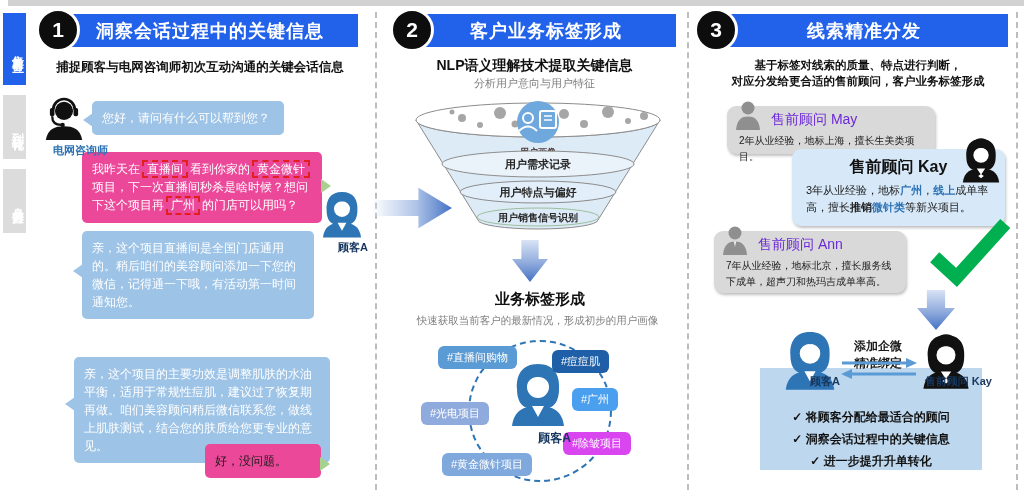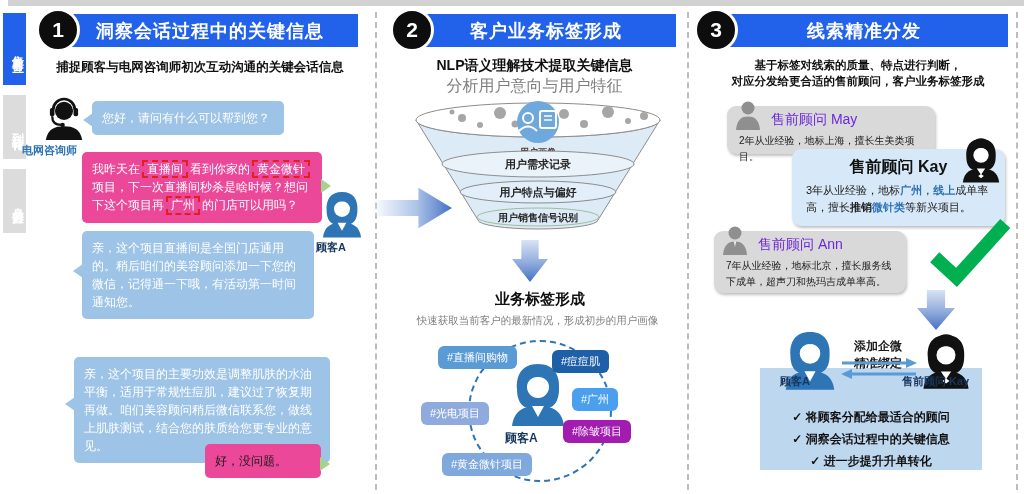--- a/index.html
+++ b/index.html
@@ -32,21 +32,21 @@
   .bubble.blue::before { content:""; position:absolute; left:-9px; top:12px;
     border-top:7px solid transparent; border-bottom:7px solid transparent; border-right:10px solid #9DC3E6; }
   .bubble.blue.mid::before { top:38%; }
   .bubble.green { background:#ec4899; }
   .bubble.green::before { content:""; position:absolute; right:-9px; top:38%;
     border-top:7px solid transparent; border-bottom:7px solid transparent; border-left:10px solid #A9D18E; }
   .bubble.dark-text { color:#1a1a1a; }
   .kw-box { border:2px dashed #E02020; padding:0 3px; margin:0 2px; display:inline-block; line-height:1.2; }
 
   .avatar { position:absolute; }
-  .actor-label { position:absolute; font-size:11px; font-weight:bold; color:#17375E; text-align:left; z-index:4; }
+  .actor-label { position:absolute; font-size:11px; font-weight:bold; color:#17375E; text-align:right; z-index:4; }
   .actor-label.blue { color:#2E74B5; }
 
   
   .block-arrow-right { position:absolute; width:80px; height:44px; z-index:3;
     clip-path:polygon(0 32%, 58% 32%, 58% 4%, 100% 50%, 58% 96%, 58% 68%, 0 68%);
     background:linear-gradient(90deg, rgba(255,255,255,0.15) 0%, #AFC4E8 55%, #4472C4 100%); }
   .block-arrow-down { position:absolute; width:36px; height:42px;
     clip-path:polygon(26% 0, 74% 0, 74% 45%, 100% 45%, 50% 100%, 0 45%, 26% 45%);
     background:linear-gradient(180deg, #D8E3F5 0%, #8FAADC 55%, #4472C4 100%); }
 
@@ -119,21 +119,21 @@
   <div class="bubble blue mid" style="left:82px; top:231px; width:232px;"><span>亲，这个项目直播间是全国门店通用的。稍后咱们的美容顾问添加一下您的微信，记得通一下哦，有活动第一时间通知您。</span></div>
 
 
   <div class="bubble blue mid" style="left:74px; top:357px; width:256px;"><span>亲，这个项目的主要功效是调整肌肤的水油平衡，适用于常规性痘肌，建议过了恢复期再做。咱们美容顾问稍后微信联系您，做线上肌肤测试，结合您的肤质给您更专业的意见。</span></div>
 
   <div class="bubble green dark-text" style="left:205px; top:444px; width:116px;"><span>好，没问题。</span></div>
 
   <div class="num-circle" style="left:390px; top:8px;">2</div>
   <div class="title-bar" style="left:416px; top:14px; width:260px;">客户业务标签形成</div>
   <div class="p2-title" style="left:392px; top:57px; width:285px; font-size:14px;">NLP语义理解技术提取关键信息</div>
-  <div class="p2-sub" style="left:392px; top:76px; width:285px; font-size:16px;">分析用户意向与用户特征</div>
+  <div class="p2-sub" style="left:392px; top:76px; width:285px; font-size:11px;">分析用户意向与用户特征</div>
 
   <div class="block-arrow-right" style="left:372px; top:186px;"></div>
 
   <div class="avatar" style="left:412px; top:98px; width:252px; height:146px;">
     <svg width="252" height="146" viewBox="0 0 252 146">
       <path d="M4,22 A122,17 0 0 0 248,22 L186,122 A60,9 0 0 1 66,122 Z" fill="#DDEBF7" stroke="#8c8c8c" stroke-width="1"></path>
       <ellipse cx="126" cy="22" rx="122" ry="17" fill="#ffffff" stroke="#8c8c8c" stroke-width="1"></ellipse>
       <g fill="#A6A6A6">
         <circle cx="50" cy="20" r="4"></circle>
           <circle cx="68" cy="27" r="3"></circle>
@@ -178,21 +178,21 @@
       <path d="M18,22 Q19,9 30,9 Q41,9 42,22 Q36,14 30,15 Q24,14 18,22 Z" fill="#2E75B6"></path>
       <path d="M4,64 C6,48 16,44 30,44 C44,44 54,48 56,64 Z" fill="#2E75B6"></path>
       <path d="M24,44 L30,55 L36,44 Z" fill="#fff"></path>
     </svg>
   </div>
   <div class="actor-label" style="left:505px; top:430px; width:66px; font-size:12px;">顾客A</div>
 
   <div class="tag" style="left: 438px; top: 346px; background: rgb(91, 155, 213);">#直播间购物</div>
   <div class="tag" style="left: 552px; top: 350px; background: rgb(30, 95, 168);">#痘痘肌</div>
   <div class="tag" style="left: 572px; top: 388px; background: rgb(74, 159, 239);">#广州</div>
-  <div class="tag" style="left: 563px; top: 420px; background: #a21caf;">#除皱项目</div>
+  <div class="tag" style="left: 563px; top: 432px; background: #d946ef;">#除皱项目</div>
   <div class="tag" style="left: 442px; top: 453px; background: rgb(127, 168, 220);">#黄金微针项目</div>
   <div class="tag" style="left: 421px; top: 402px; background: rgb(143, 170, 220);">#光电项目</div>
 
   <div class="num-circle" style="left:694px; top:8px;">3</div>
   <div class="title-bar" style="left:720px; top:14px; width:288px;">线索精准分发</div>
   <div class="sub1" style="left:706px; top:57px; width:304px; font-size:11.5px; line-height:1.4;">
     <div>基于标签对线索的质量、特点进行判断，</div>
     <div>对应分发给更合适的售前顾问，客户业务标签形成</div>
   </div>
 

